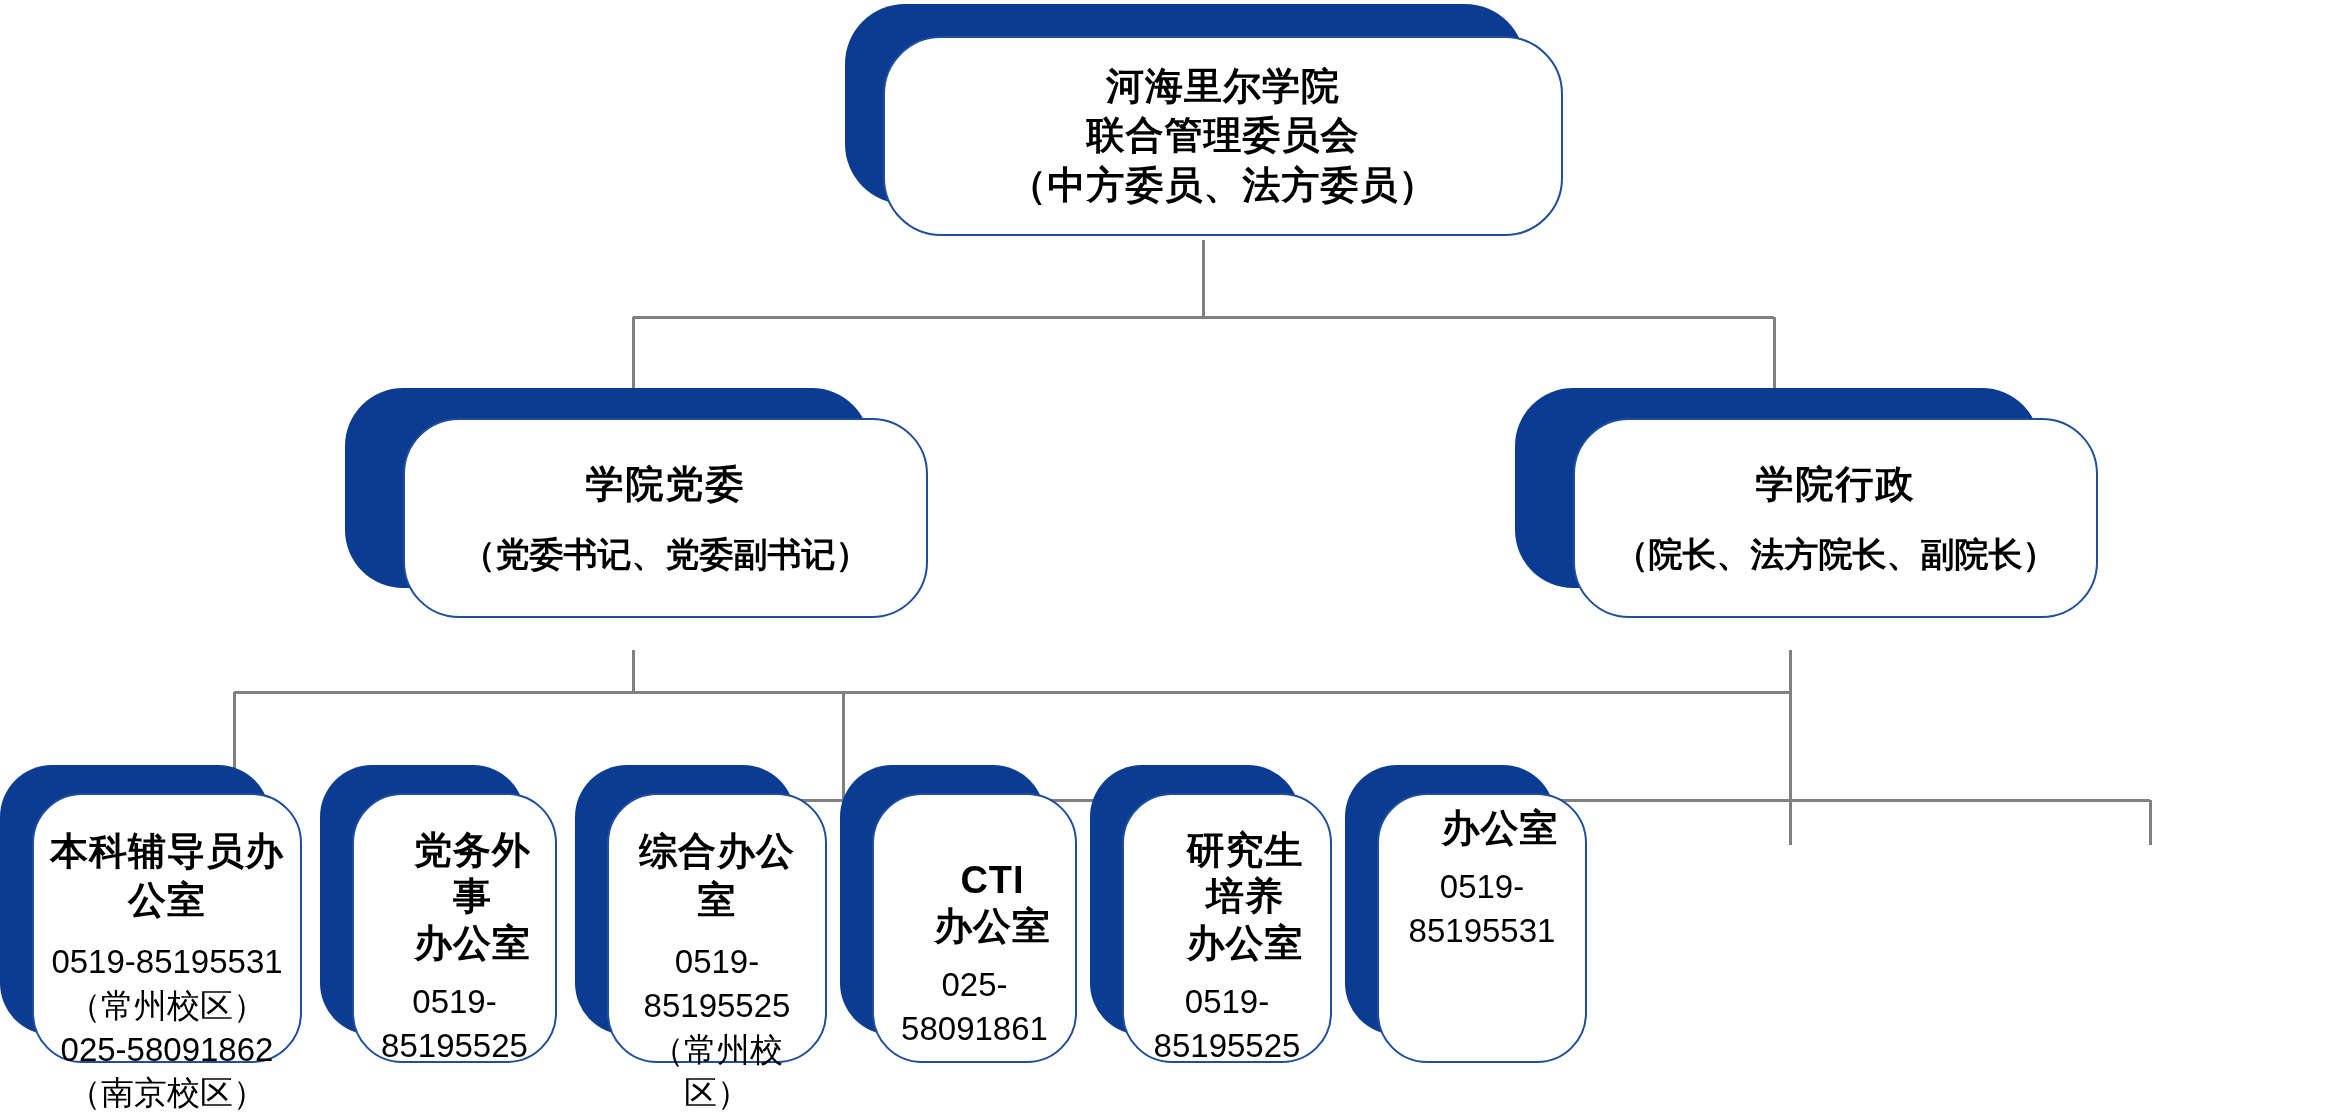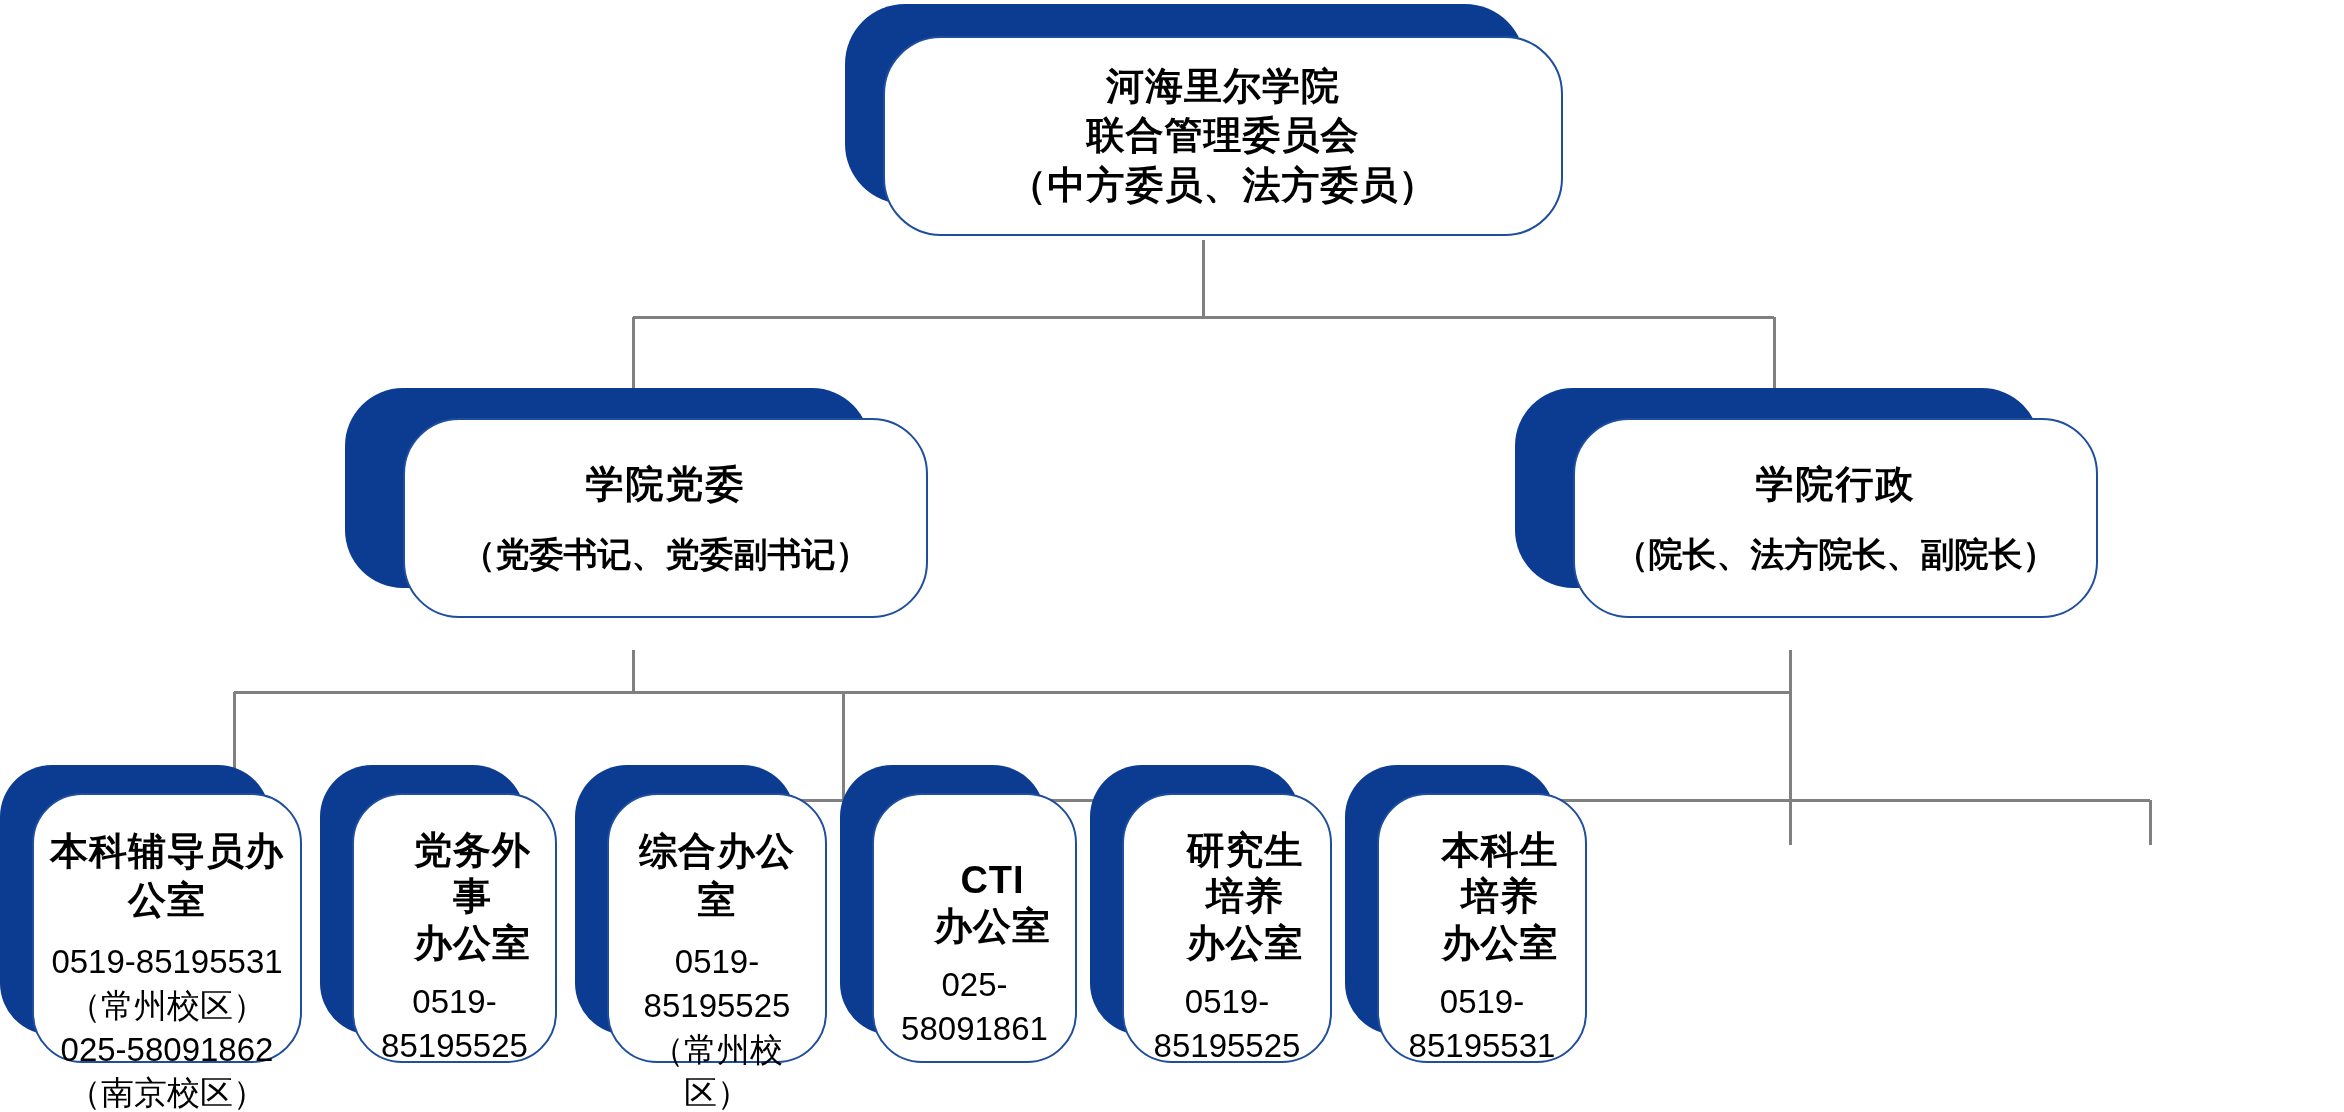--- a/index.html
+++ b/index.html
@@ -260,19 +260,18 @@
     <div class="card">
       <div class="lvl3-title two-line">研究生培养</div>
       <div class="lvl3-title two-line" style="margin-top:0">办公室</div>
       <div class="lvl3-body">0519-85195525</div>
     </div>
   </div>
 
   <div class="node lvl3 n6">
     <div class="shadow"></div>
     <div class="card">
-      <div class="lvl3-title two-line">本科生培养</div>
       <div class="lvl3-title two-line" style="margin-top:0">办公室</div>
       <div class="lvl3-body">0519-85195531</div>
     </div>
   </div>
 
 </div>
 
 </body></html>

